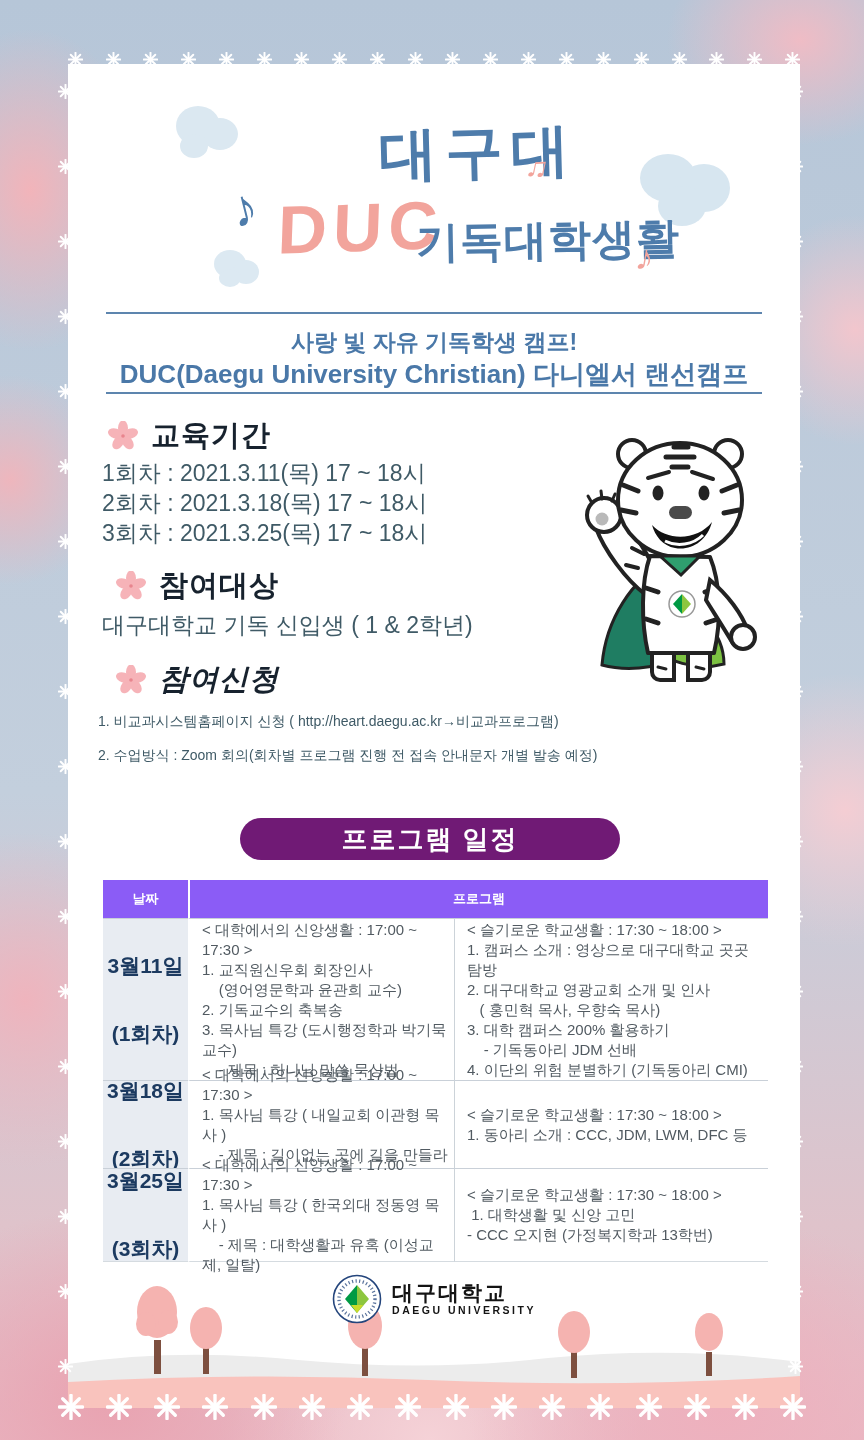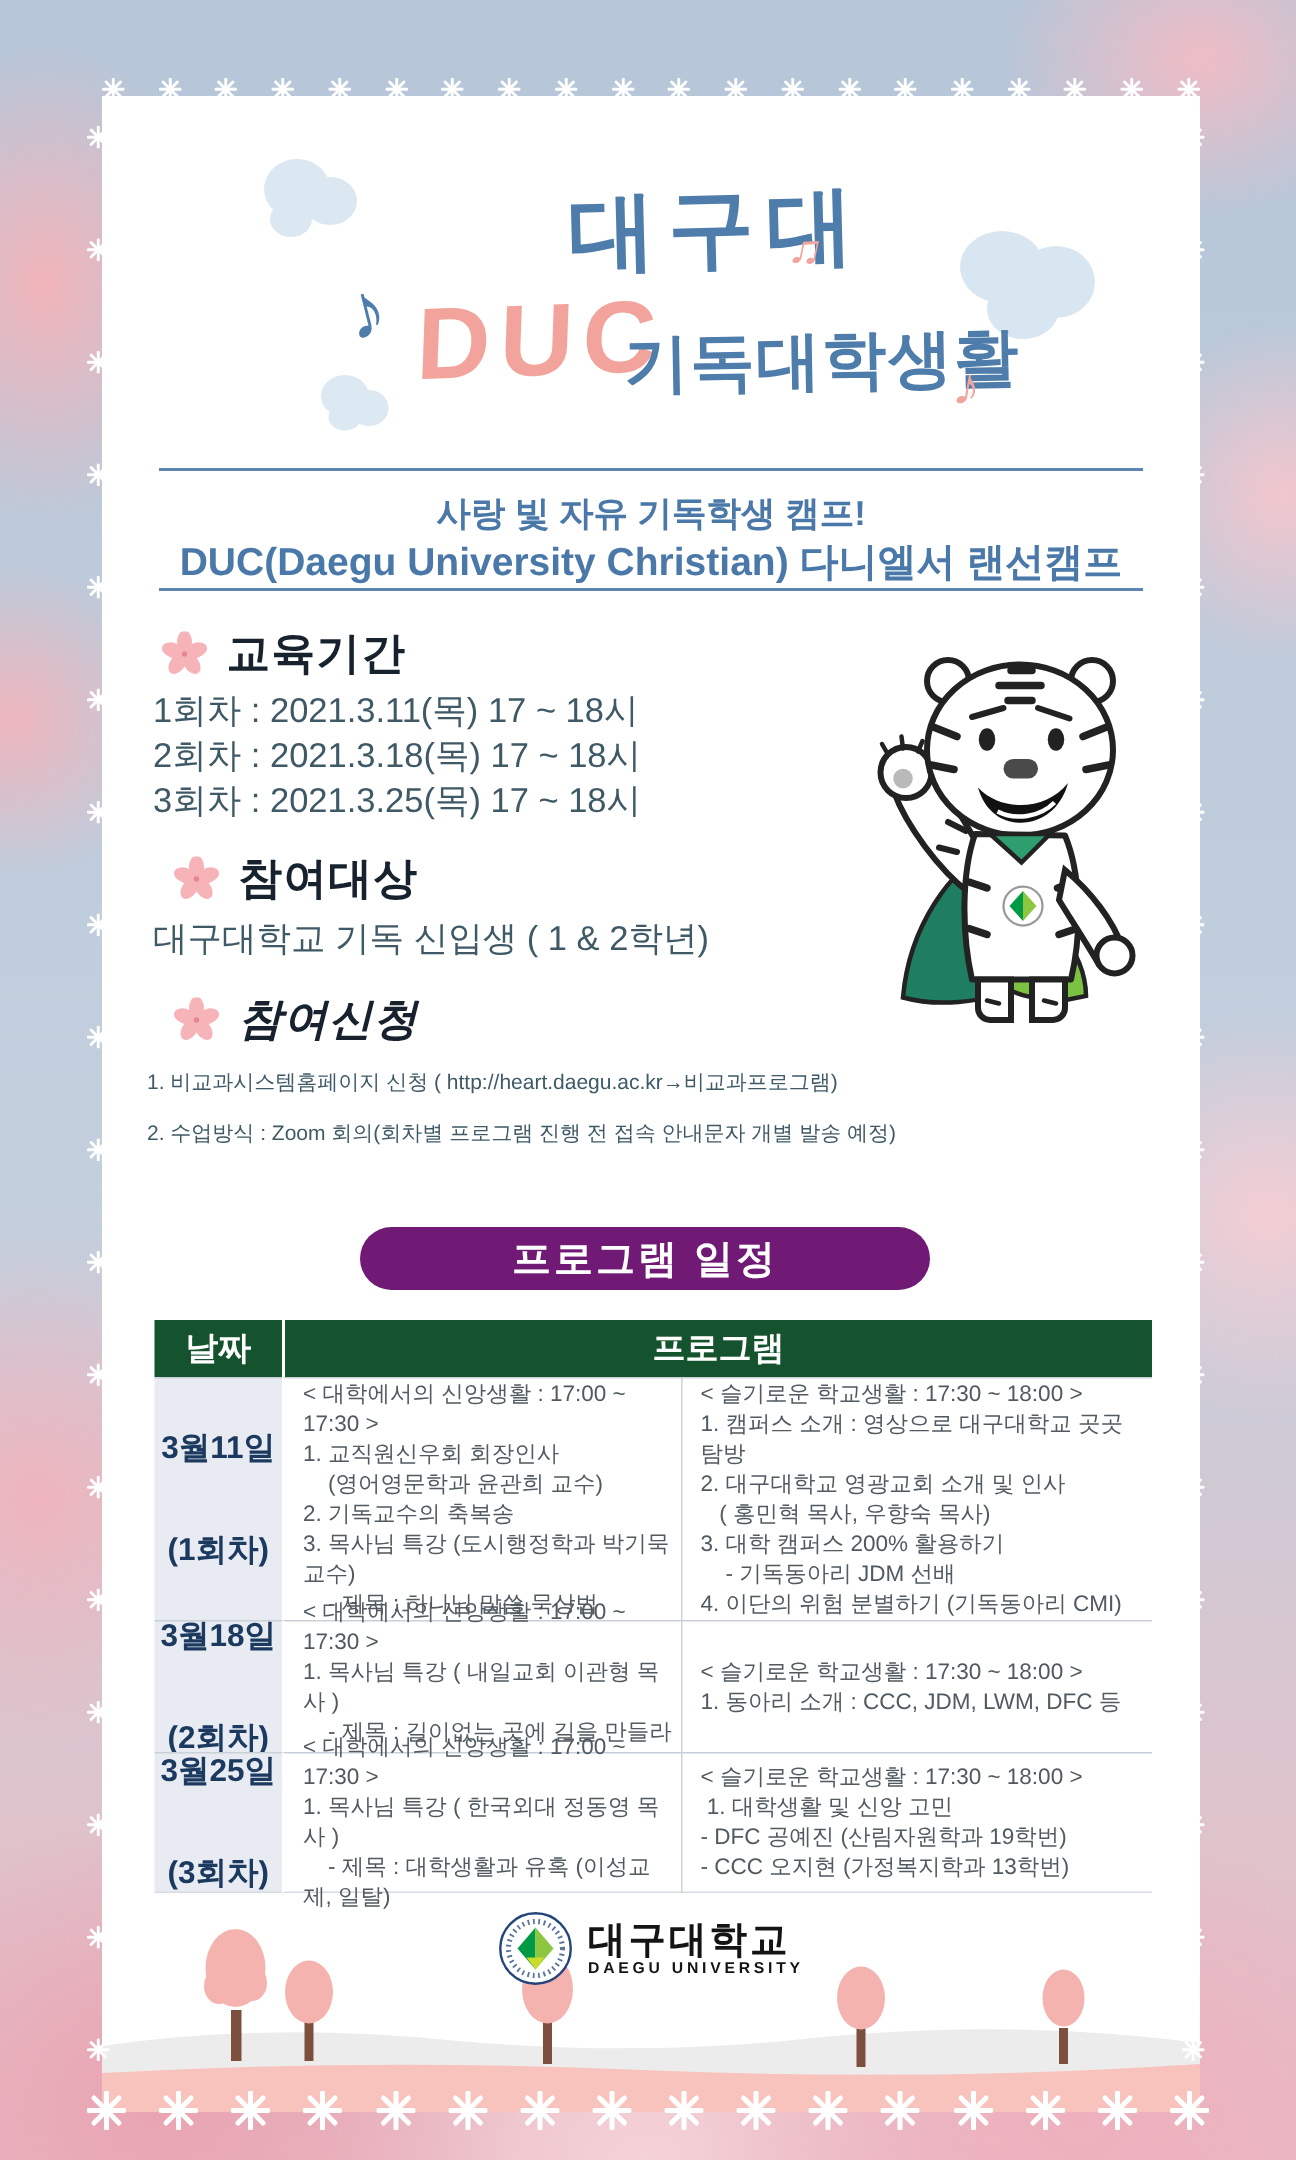--- a/index.html
+++ b/index.html
@@ -64,35 +64,35 @@
   .sec-lines-1{left:34px;top:394px;font-size:23px;line-height:30px;}
   .sec-lines-2{left:34px;top:546px;font-size:23px;line-height:30px;}
   .sec-lines-3{left:30px;top:640px;font-size:14px;line-height:34px;}
   .mascot{position:absolute;left:477px;top:356px;width:252px;height:262px;}
   
   .pill{position:absolute;left:172px;top:754px;width:380px;height:42px;border-radius:21px;
     background:#701a75;color:#ffffff;font-size:26px;font-weight:bold;letter-spacing:2px;
     display:flex;align-items:center;justify-content:center;}
   .sched{position:absolute;left:35px;top:816px;width:665px;
     display:grid;grid-template-columns:85px 266px 314px;grid-template-rows:38px 162px 88px 94px;}
-  .th{background:#14532d;color:#ffffff;font-size:22px;font-weight:bold;
+  .th{background:#8b5cf6;color:#ffffff;font-size:13px;font-weight:bold;
     display:flex;align-items:center;justify-content:center;}
   .th-date{grid-column:1;}
   .th-prog{grid-column:2 / span 2;border-left:2px solid #ffffff;}
   .td{border-top:1.5px solid #c9d0d8;display:flex;flex-direction:column;justify-content:center;}
   .td-date{background:#e8ecf2;color:#1c3a60;font-size:21px;font-weight:bold;
     align-items:center;text-align:center;line-height:28px;gap:40px;}
   .td-prog{background:#ffffff;color:#515a61;font-size:15px;line-height:20px;
     padding:6px 4px 6px 12px;white-space:pre-wrap;border-left:2px solid #ffffff;}
   .td-right{border-left:1.5px solid #ccd3d9;}
   .row-last{border-bottom:1.5px solid #d5dbe0;}
   
   .logo-row{position:absolute;left:0;top:1210px;width:732px;display:flex;align-items:center;justify-content:center;gap:10px;}
   .seal{width:50px;height:50px;}
-  .univ-kr{font-size:25px;font-weight:800;color:#141414;letter-spacing:2px;line-height:1.05;}
+  .univ-kr{font-size:21px;font-weight:800;color:#141414;letter-spacing:2px;line-height:1.05;}
   .univ-en{font-size:10.5px;font-weight:bold;color:#141414;letter-spacing:2.5px;}
   .hills{position:absolute;left:0;bottom:0;width:732px;height:66px;}
   .tree{position:absolute;}
 </style>
 </head>
 <body>
 
 <div class="stage">
 
   <div class="card">
@@ -243,21 +243,21 @@
         <div>(2회차)</div>
       </div>
       <div class="td td-prog"><div>&lt; 대학에서의 신앙생활 : 17:00 ~ 17:30 &gt;</div><div>1. 목사님 특강 ( 내일교회 이관형 목사 )</div><div>    - 제목 : 길이없는 곳에 길을 만들라</div><div>              ( 다니엘서 1:8-21 )</div></div>
       <div class="td td-prog td-right"><div>&lt; 슬기로운 학교생활 : 17:30 ~ 18:00 &gt;</div><div>1. 동아리 소개 : CCC, JDM, LWM, DFC 등</div></div>
 
       <div class="td td-date row-last">
         <div>3월25일</div>
         <div>(3회차)</div>
       </div>
       <div class="td td-prog row-last"><div>&lt; 대학에서의 신앙생활 : 17:00 ~ 17:30 &gt;</div><div>1. 목사님 특강 ( 한국외대 정동영 목사 )</div><div>    - 제목 : 대학생활과 유혹 (이성교제, 일탈)</div></div>
-      <div class="td td-prog td-right row-last"><div>&lt; 슬기로운 학교생활 : 17:30 ~ 18:00 &gt;</div><div> 1. 대학생활 및 신앙 고민</div><div>- DFC 공예진 (산림자원학과 19학번)</div><div>- CCC 오지현 (가정복지학과 13학번)</div></div>
+      <div class="td td-prog td-right row-last"><div>&lt; 슬기로운 학교생활 : 17:30 ~ 18:00 &gt;</div><div> 1. 대학생활 및 신앙 고민</div><div>- CCC 오지현 (가정복지학과 13학번)</div></div>
     </div>
 
     <svg class="hills" viewBox="0 0 732 66" preserveAspectRatio="none">
       <path d="M0 22 Q 110 6 230 18 Q 360 30 480 16 Q 610 4 732 20 L 732 66 L 0 66 Z" fill="#ececec"></path>
       <path d="M0 40 Q 180 30 360 38 Q 550 46 732 34 L 732 66 L 0 66 Z" fill="#f9c3bd"></path>
     </svg>
 
     <svg class="tree" style="left:66px;top:1222px;" width="46" height="88" viewBox="0 0 46 88">
       <rect x="20" y="54" width="7" height="34" fill="#7d4f3f"></rect>
       <g fill="#f5b3b0">

